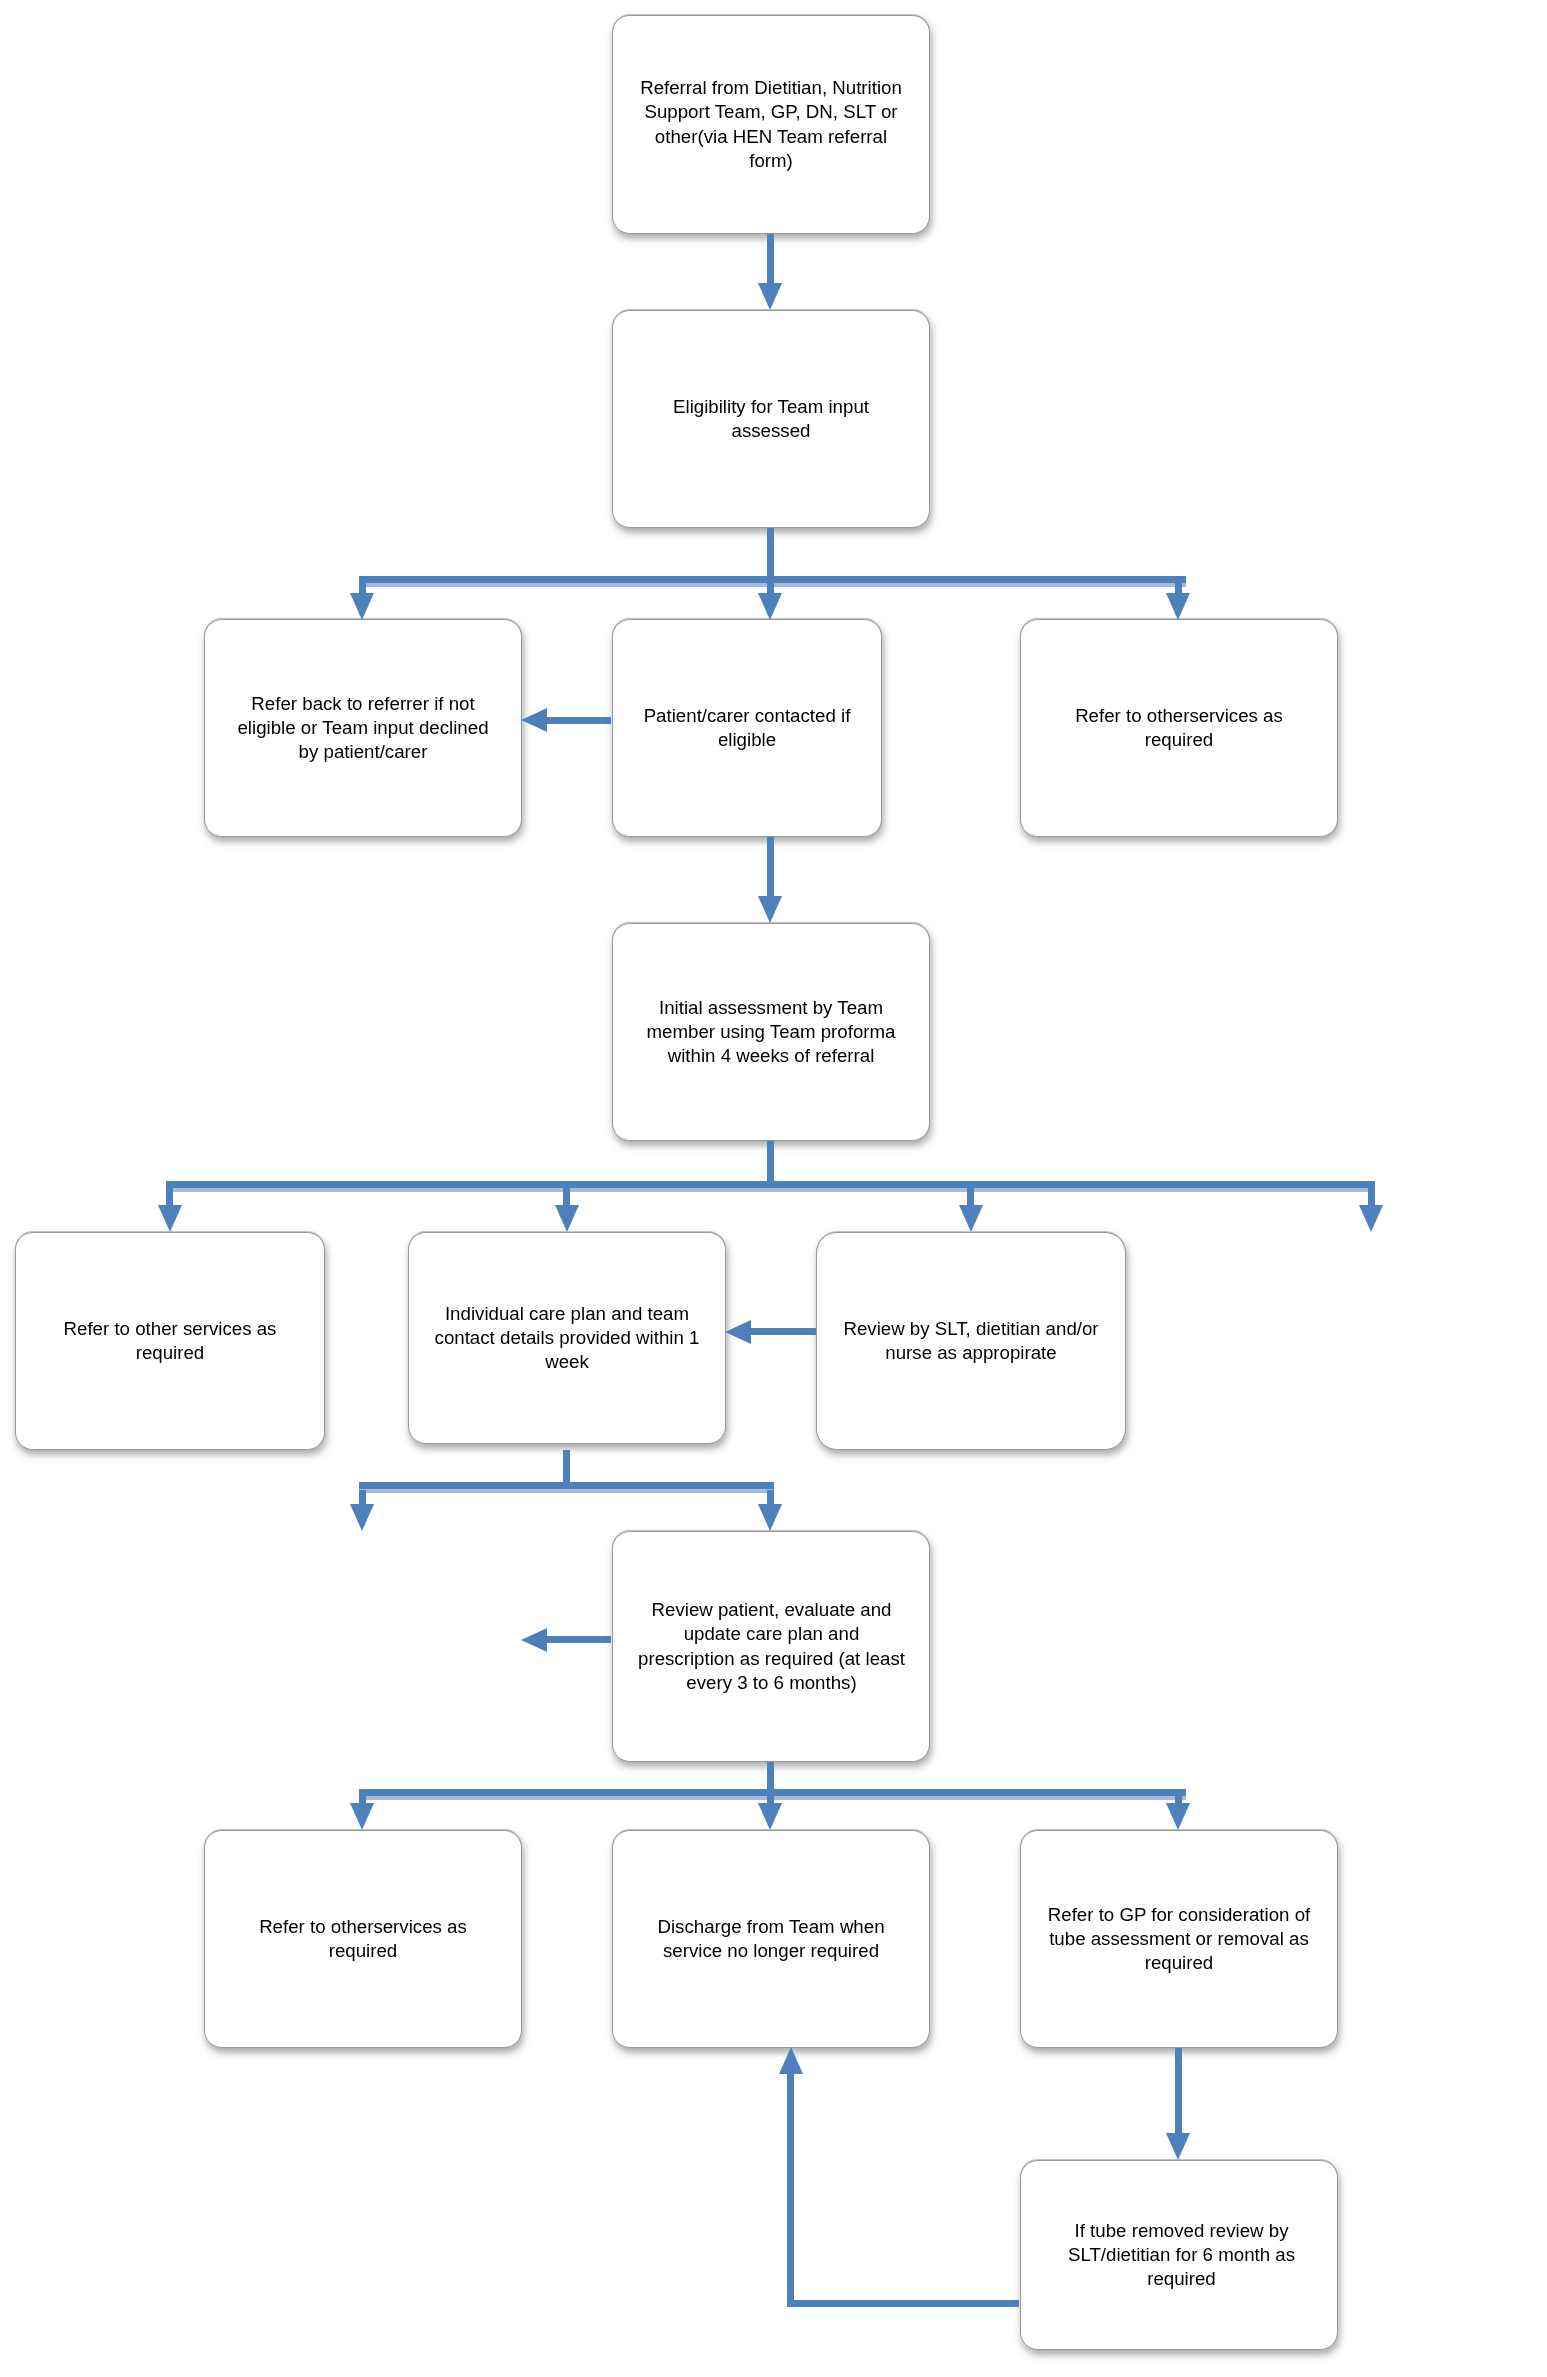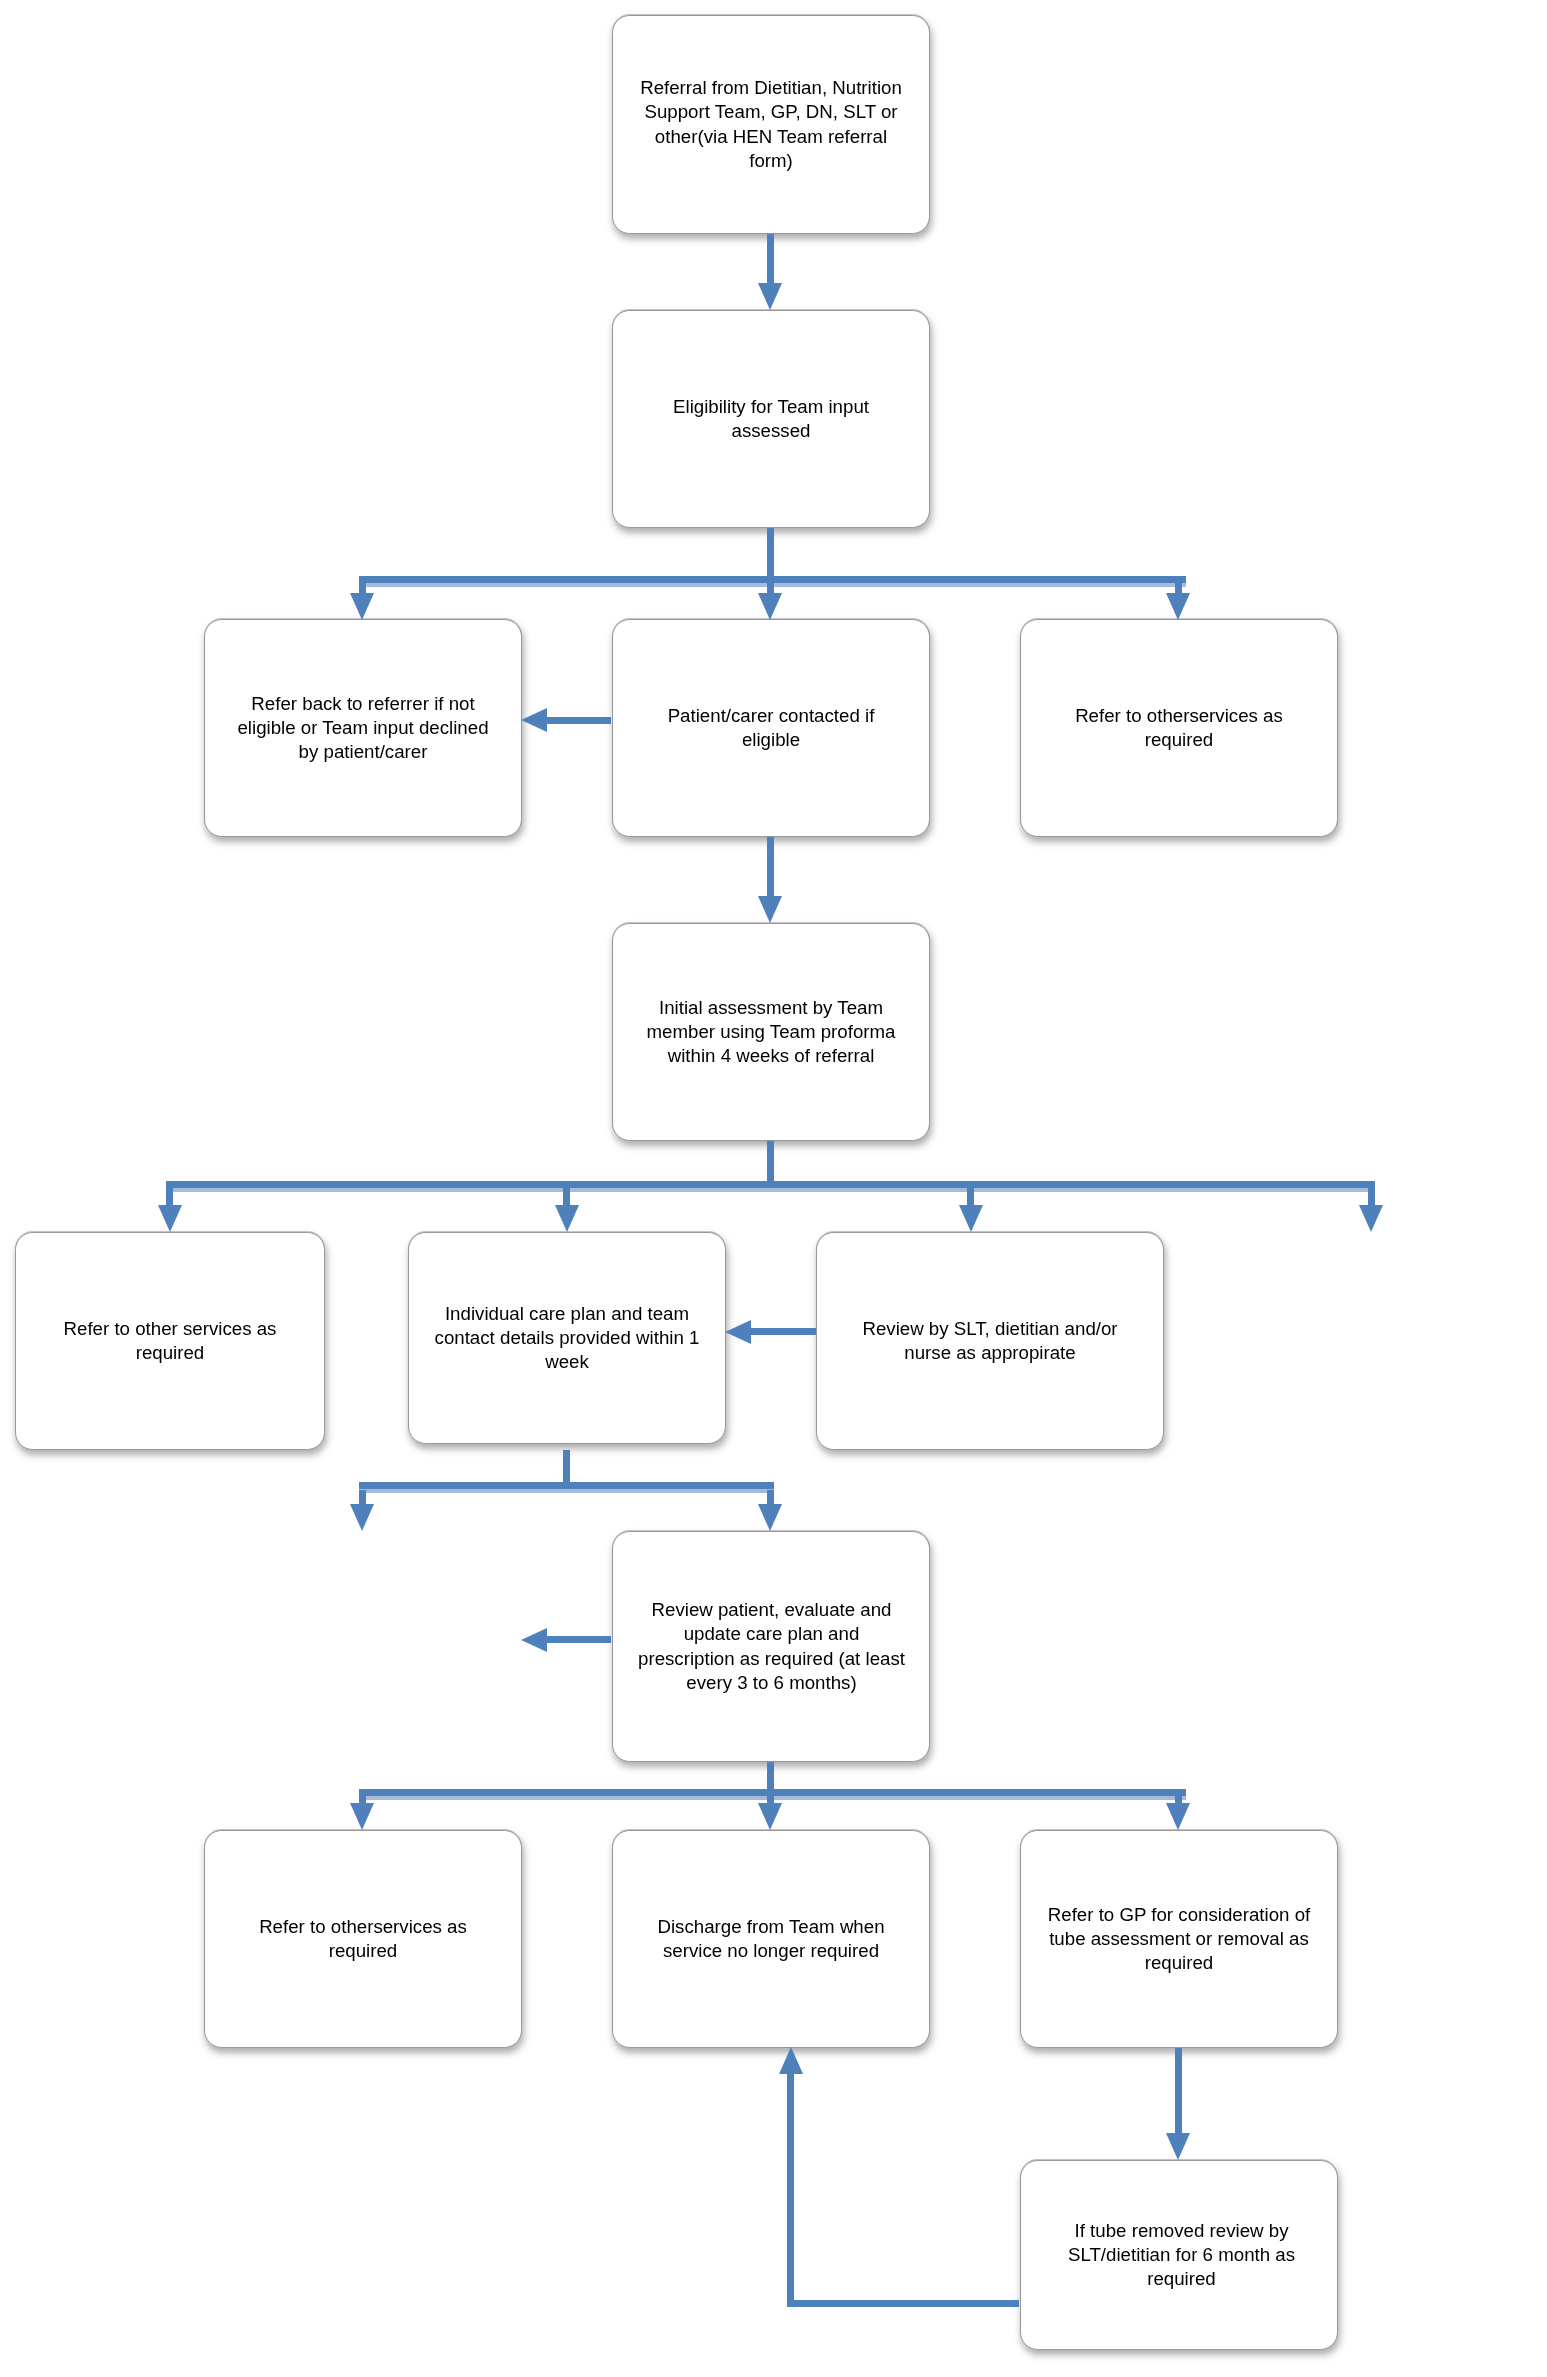--- a/index.html
+++ b/index.html
@@ -55,31 +55,31 @@
 <body>
 
 <div id="canvas">
 
   <div class="node" style="left:612px; top:15px;  width:318px; height:219px;">Referral from Dietitian, Nutrition Support Team, GP, DN, SLT or other(via HEN Team referral form)</div>
 
   <div class="node" style="left:612px; top:310px; width:318px; height:218px;">Eligibility for Team input assessed</div>
 
   <div class="node" style="left:204px;  top:619px; width:318px; height:218px;">Refer back to referrer if not eligible or Team input declined by patient/carer</div>
 
-  <div class="node" style="left:612px; top:619px; width:318px; height:218px;">Patient/carer contacted if eligible</div>
+  <div class="node" style="left:612px; top:619px; width:270px; height:218px;">Patient/carer contacted if eligible</div>
 
   <div class="node" style="left:1020px; top:619px; width:318px; height:218px;">Refer to otherservices as required</div>
 
   <div class="node" style="left:612px; top:923px; width:318px; height:218px;">Initial assessment by Team member using Team proforma within 4 weeks of referral</div>
 
   <div class="node" style="left:15px;   top:1232px; width:310px; height:218px;">Refer to other services as required</div>
 
   <div class="node" style="left:408px;  top:1232px; width:318px; height:212px;">Individual care plan and team contact details provided within 1 week</div>
 
-  <div class="node" style="left:816px; top:1232px; width:348px; height:218px;">Review by SLT, dietitian and/or nurse as appropirate</div>
+  <div class="node" style="left:816px; top:1232px; width:310px; height:218px;border-radius:21px;">Review by SLT, dietitian and/or nurse as appropirate</div>
 
 
 
   <div class="node" style="left:612px; top:1531px; width:318px; height:231px;padding-left:24px;">Review patient, evaluate and update care plan and prescription as required (at least every 3 to 6 months)</div>
 
   <div class="node" style="left:204px;  top:1830px; width:318px; height:218px;">Refer to otherservices as required</div>
 
   <div class="node" style="left:612px; top:1830px; width:318px; height:218px;">Discharge from Team when service no longer required</div>
 
   <div class="node" style="left:1020px; top:1830px; width:318px; height:218px;">Refer to GP for consideration of tube assessment or removal as required</div>

